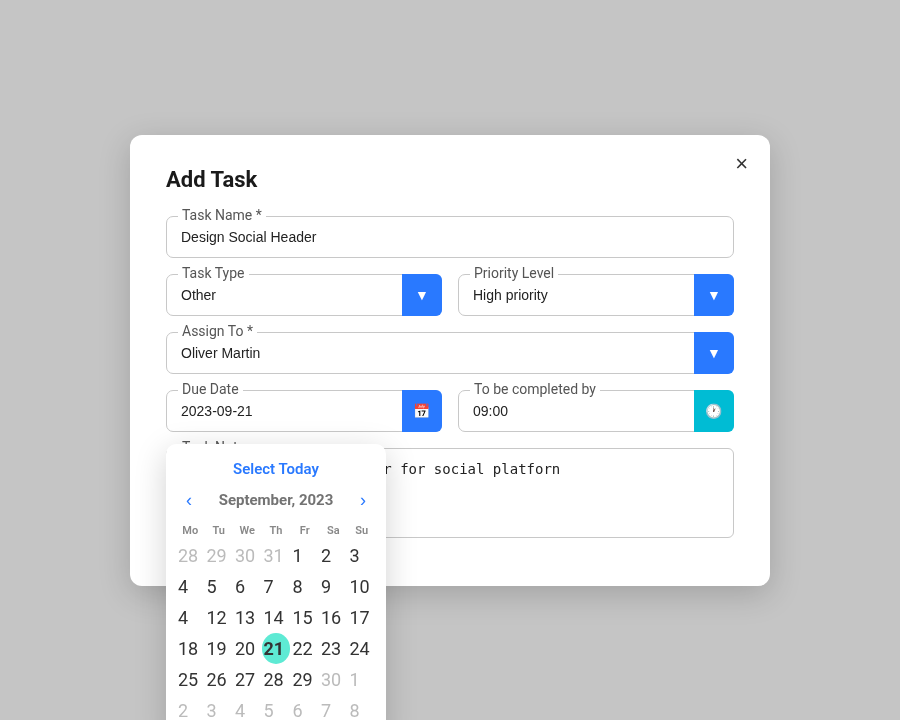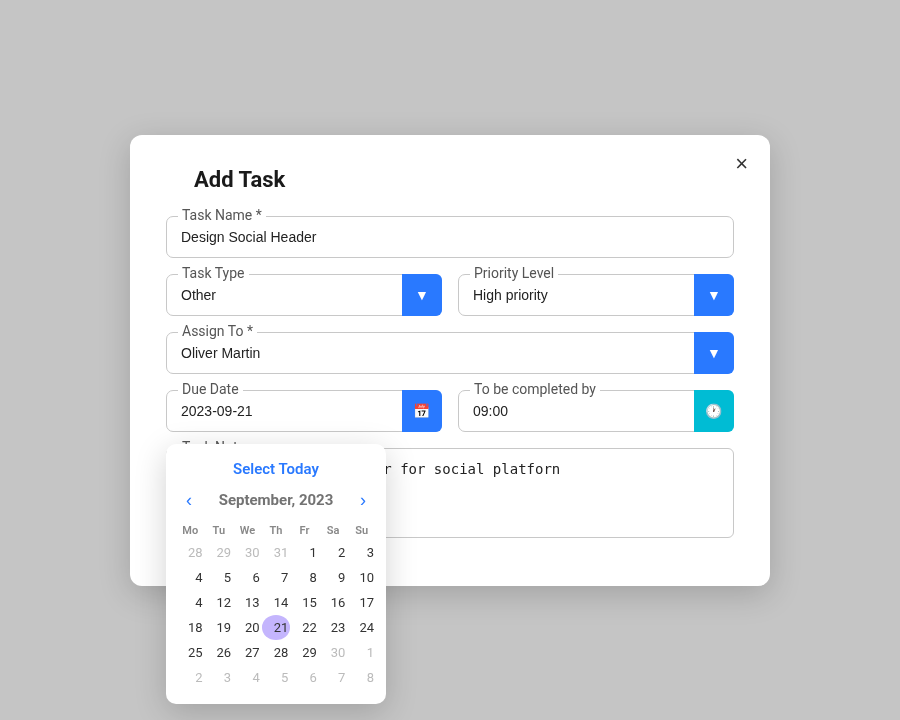--- a/index.html
+++ b/index.html
@@ -42,21 +42,20 @@
       cursor: pointer;
       color: #333;
       line-height: 1;
     }
 
     .modal-title {
       font-size: 22px;
       font-weight: 700;
       color: #1a1a1a;
       margin-bottom: 24px;
-      margin-left: 28px;
     }
 
     .form-group {
       position: relative;
       margin-bottom: 16px;
     }
 
     .form-row {
       display: flex;
       gap: 16px;
@@ -213,36 +212,36 @@
 
     .cal-grid th {
       font-size: 11px;
       color: #888;
       font-weight: 600;
       text-align: center;
       padding: 3px 0;
     }
 
     .cal-grid td {
-      text-align: right;
+      text-align: left;
       padding: 5px 2px;
-      font-size: 13px;
+      font-size: 18px;
       color: #333;
       cursor: pointer;
     }
 
     .cal-grid td.other-month {
       color: #bbb;
     }
 
     .cal-grid td.selected {
-      background: #c4b5fd;
+      background: #5eead4;
       border-radius: 50%;
       color: #333;
-      font-weight: 400;
+      font-weight: 700;
     }
 
     
     .date-row {
       position: relative;
     }
   </style>
 </head>
 <body>
 

